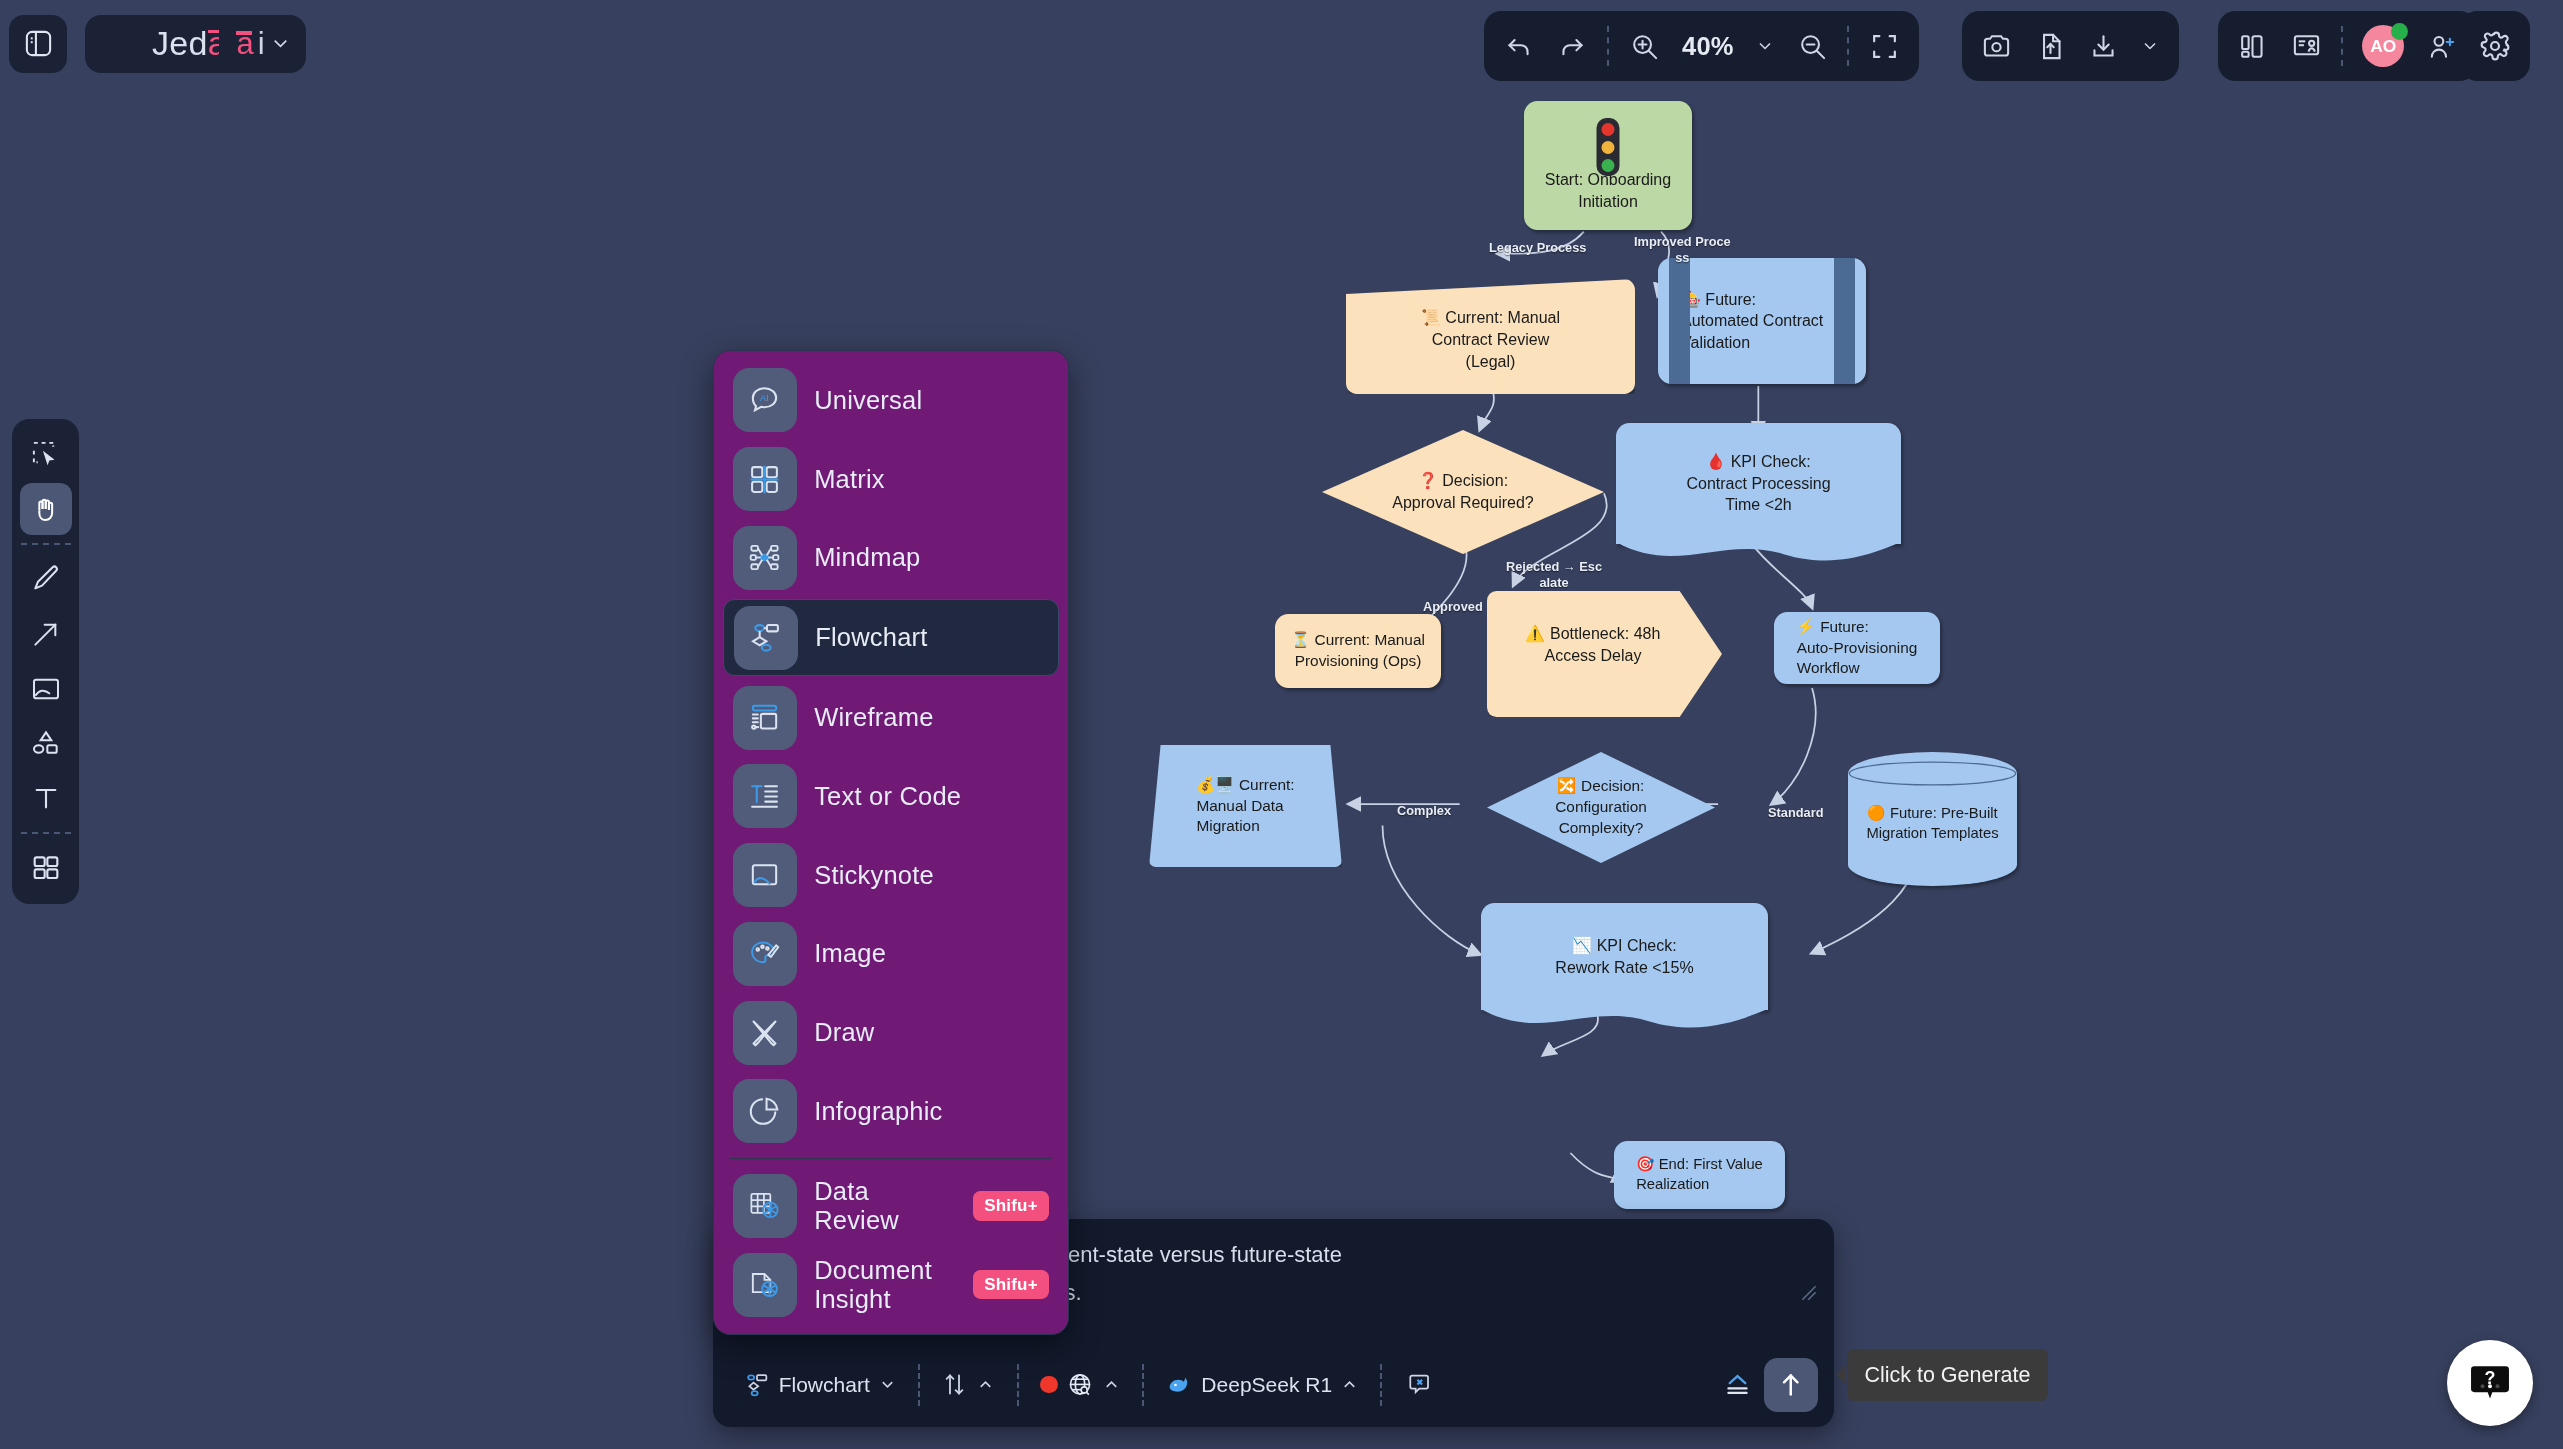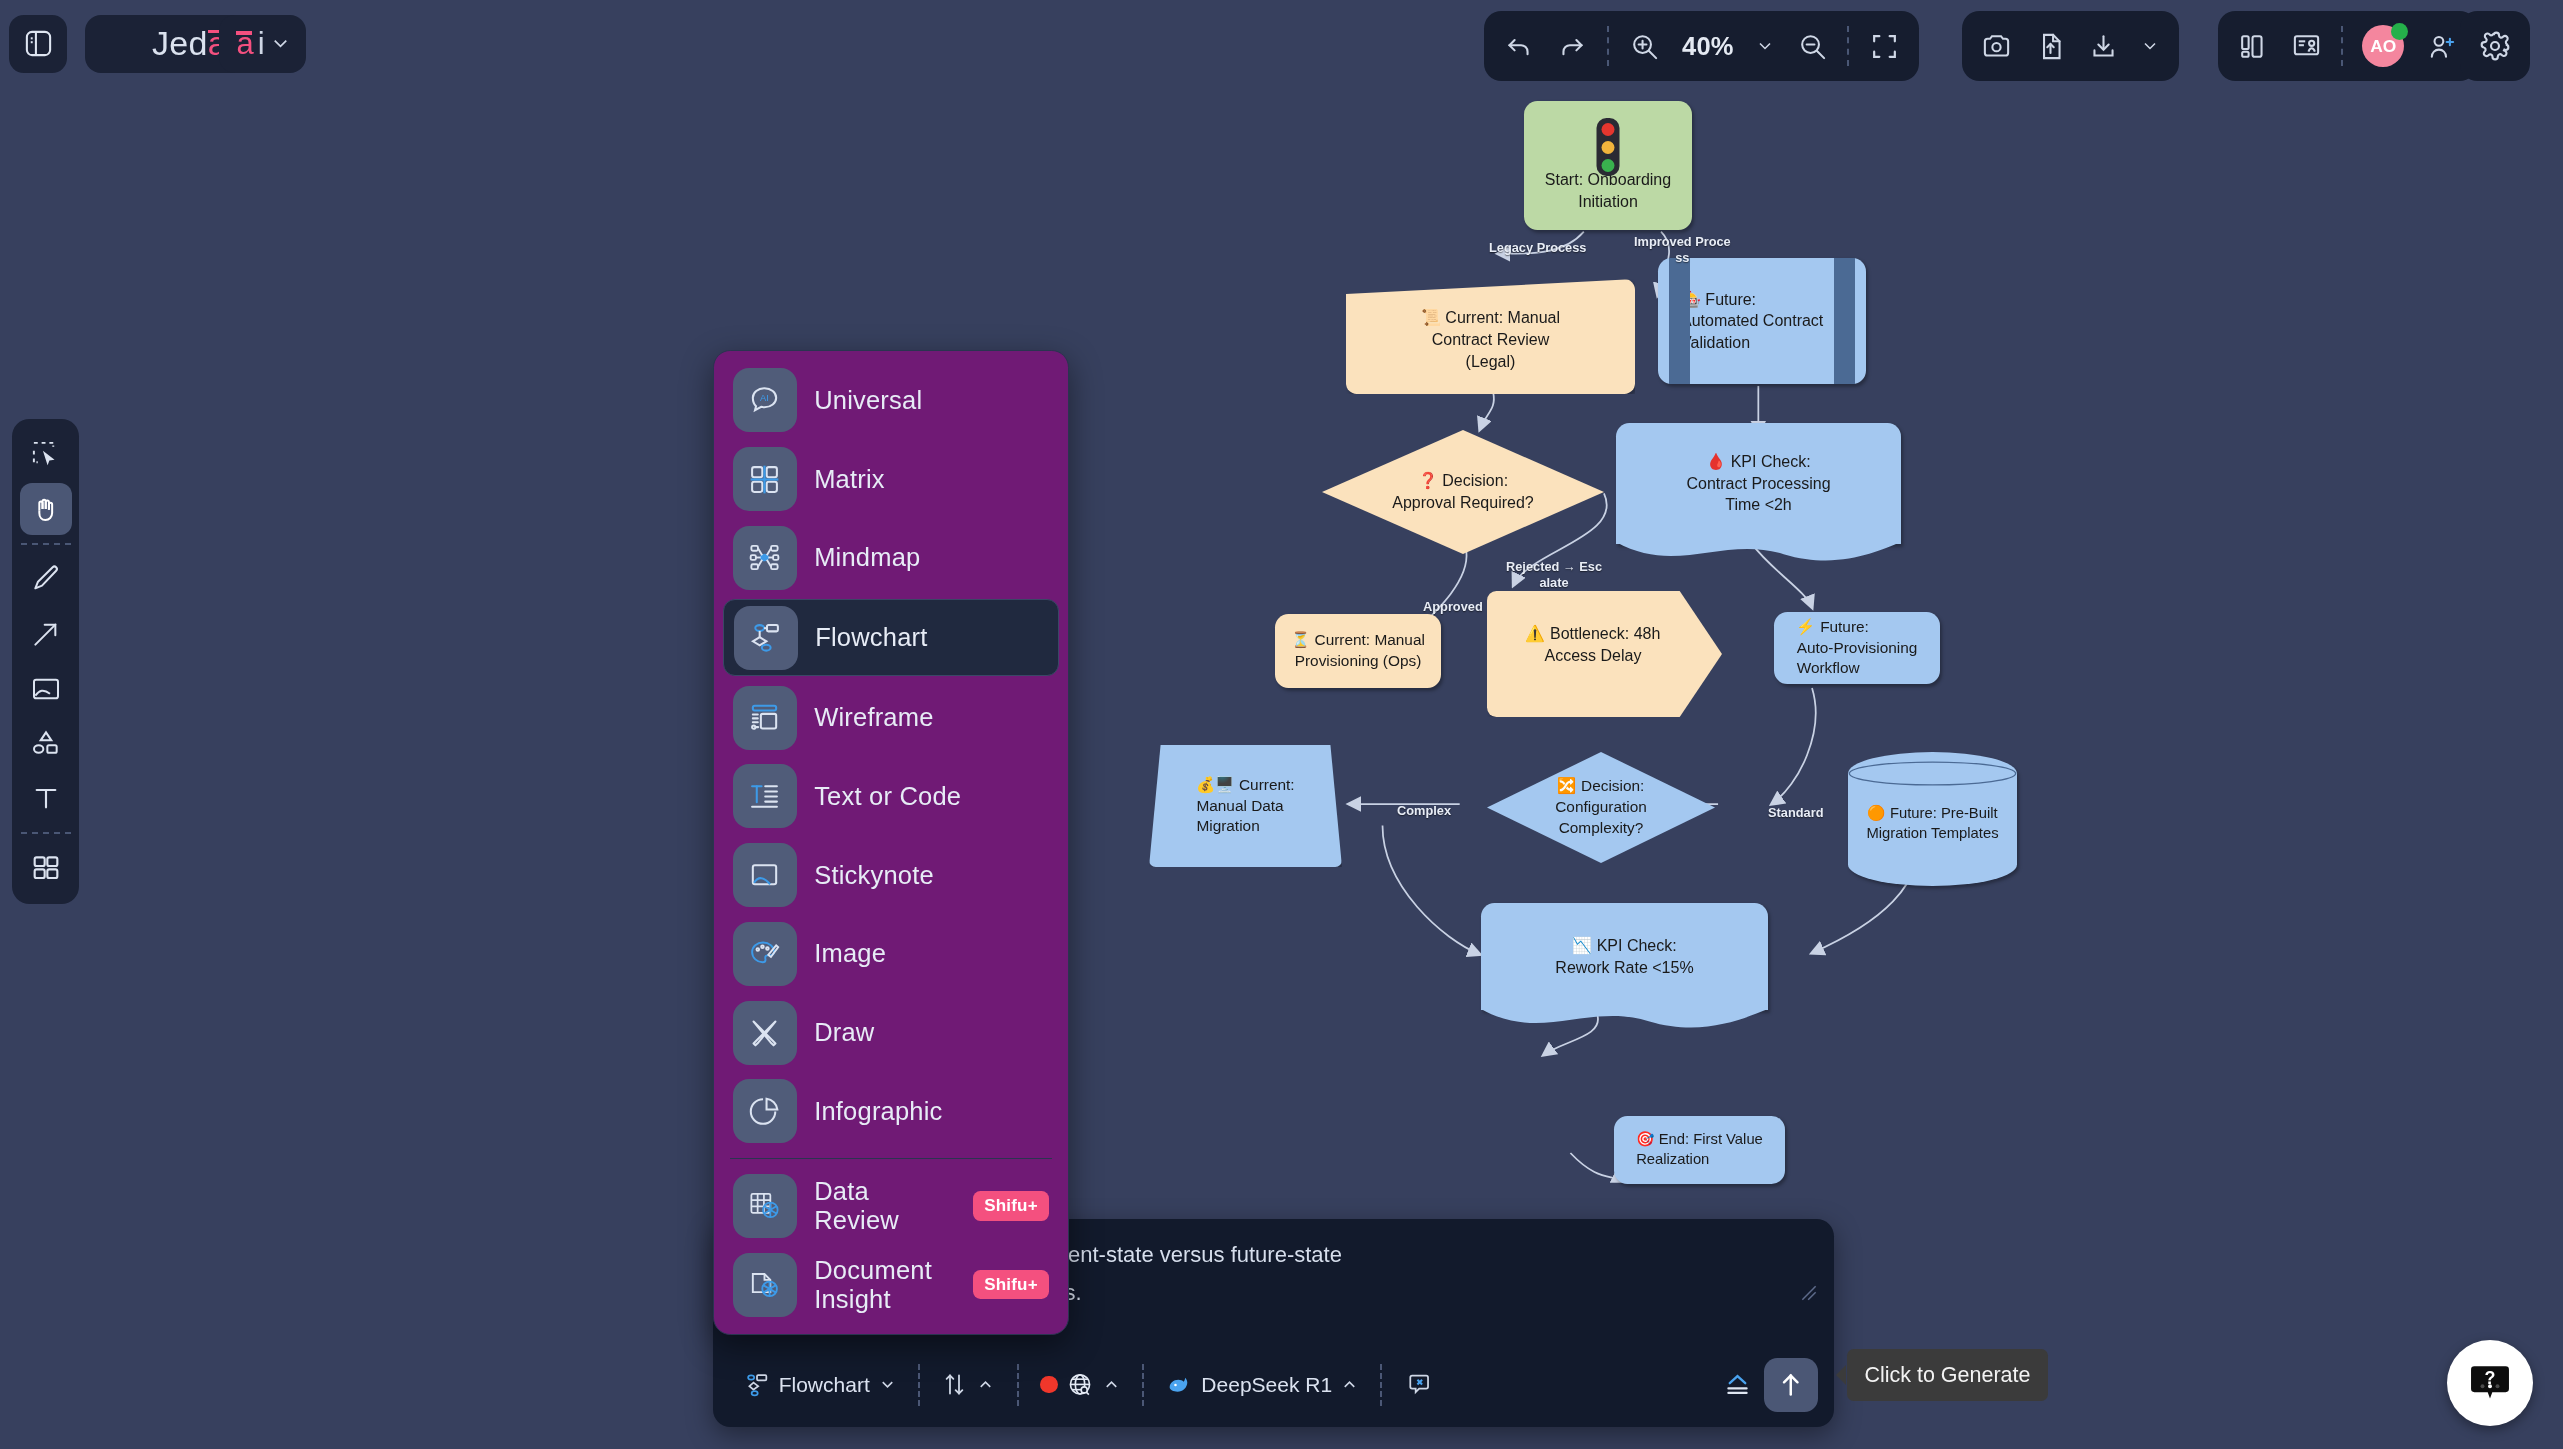--- a/index.html
+++ b/index.html
@@ -466,21 +466,21 @@
 
   <div class="node n-blue" style="left:1481px;top:903px;width:287px;height:107px;border-radius:13.4px 13.4px 0 0">
     <span style="white-space:pre-line">📉 KPI Check:
 Rework Rate &lt;15%</span>
     <svg width="287" height="27" viewBox="0 0 428 40" style="position:absolute;left:0;top:106px">
       <path d="M0 0 C 90 50 160 -10 250 18 C 330 42 392 14 428 0 L428 0 L0 0z" fill="#a4c8f0"></path>
     </svg>
   </div>
 
 
-  <div class="node n-blue r-md" style="left:1614px;top:1116px;width:171px;height:68px">
+  <div class="node n-blue r-md" style="left:1614px;top:1141px;width:171px;height:68px">
     <span style="white-space:pre-line;font-size:14.8px;text-align:left">🎯 End: First Value
 Realization</span>
   </div>
 
   <div class="edge-label" style="left:1489px;top:240px">Legacy Process</div>
   <div class="edge-label" style="left:1634px;top:234px;white-space:pre-line">Improved Proce
 ss</div>
   <div class="edge-label" style="left:1506px;top:559px;white-space:pre-line">Rejected → Esc
 alate</div>
   <div class="edge-label" style="left:1423px;top:599px">Approved</div>

